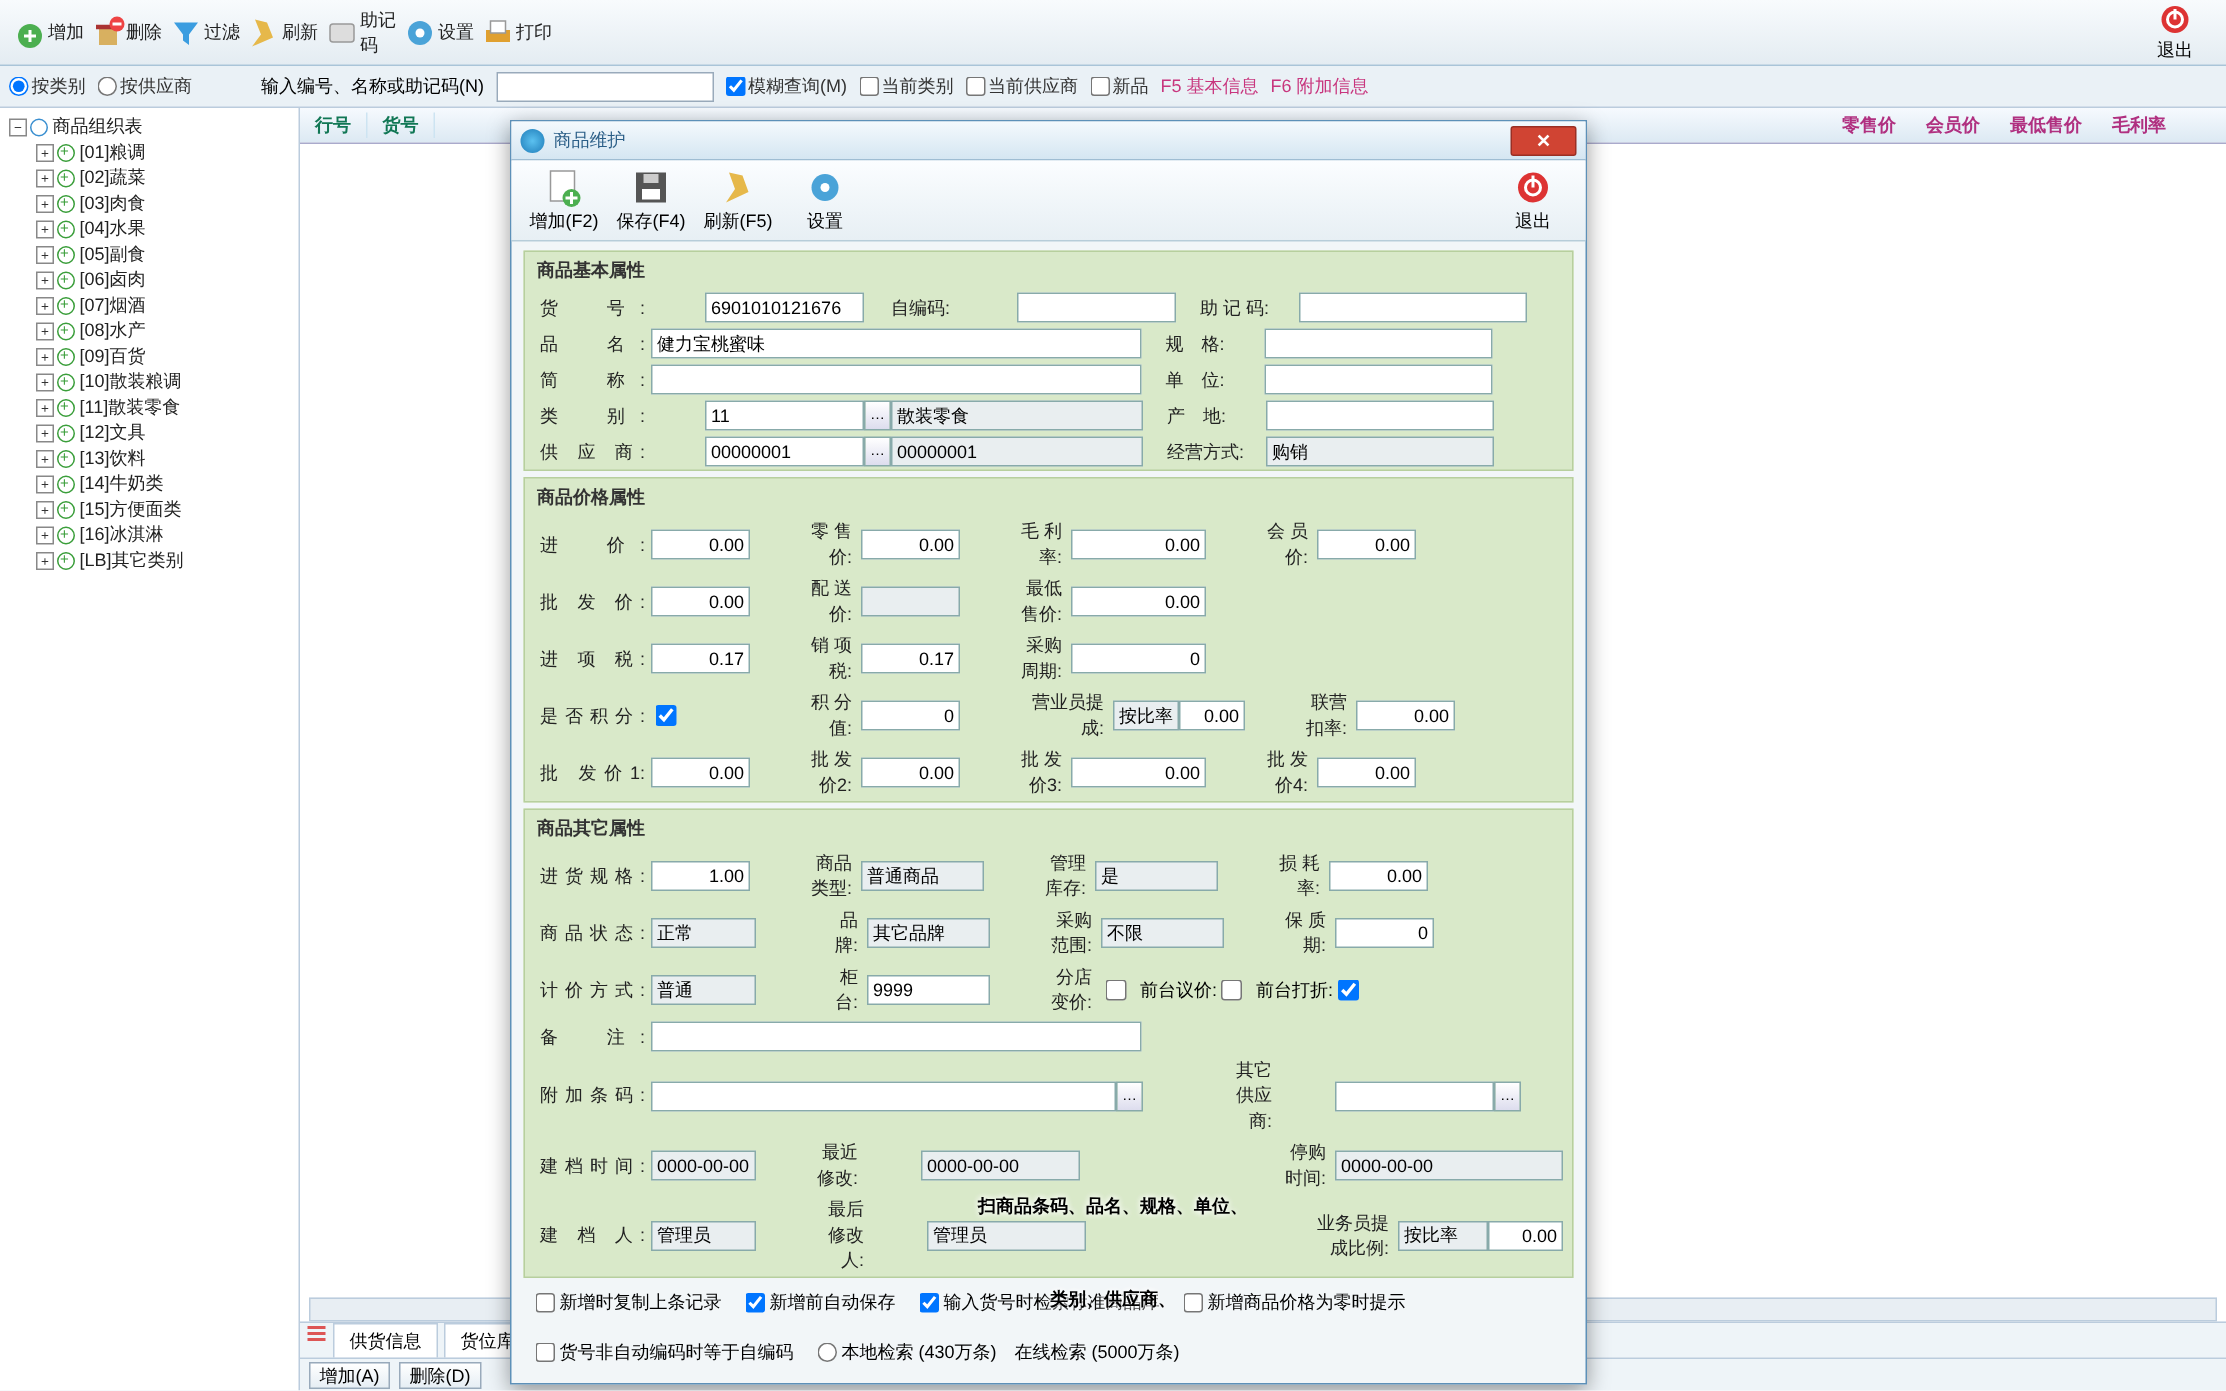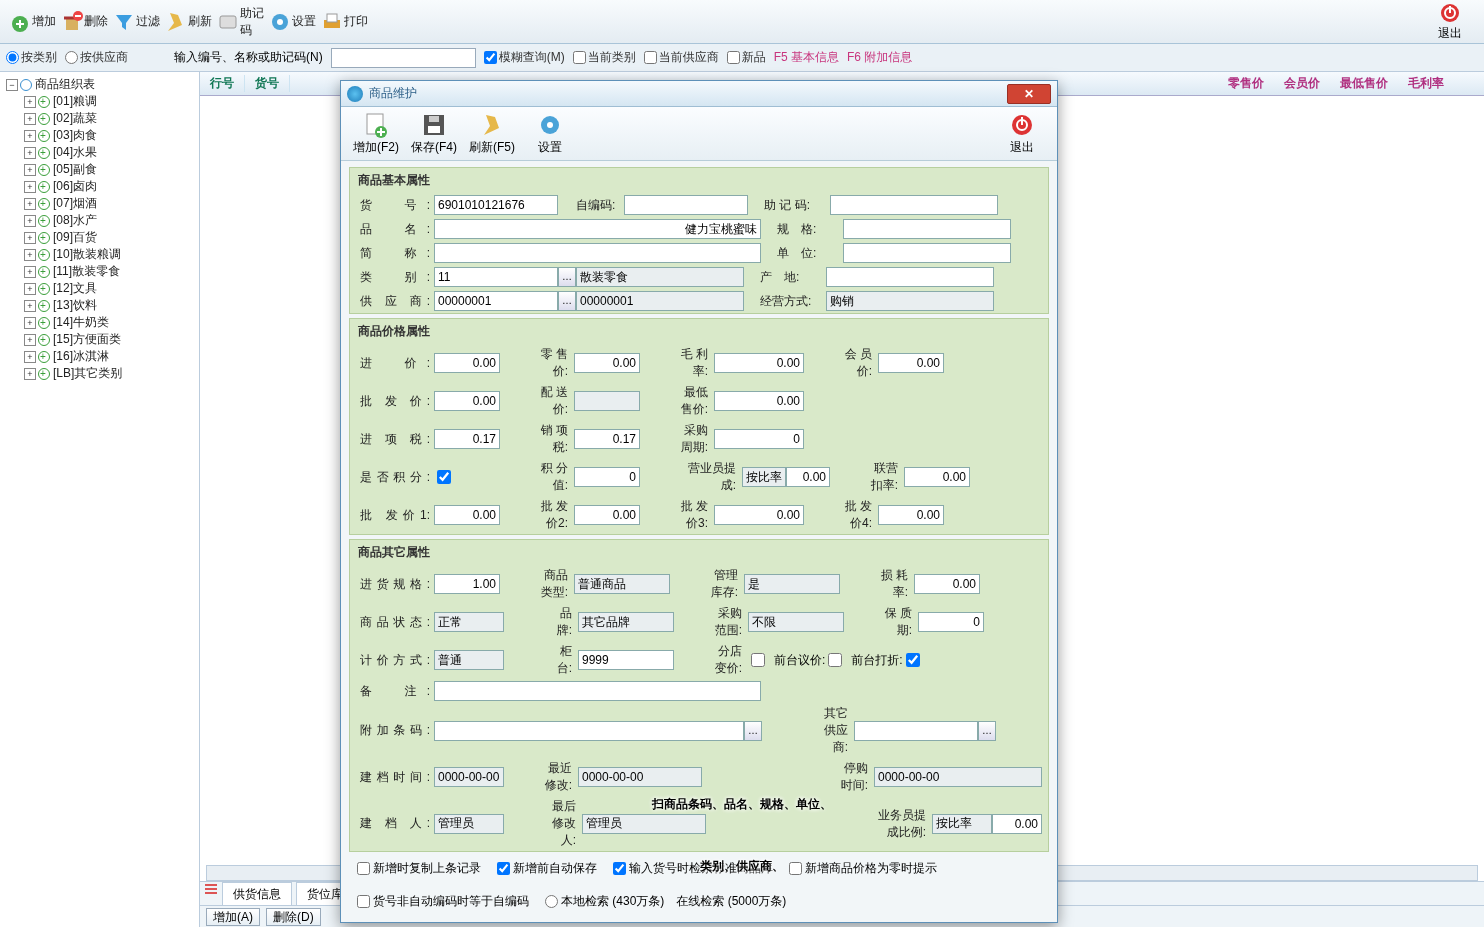--- a/index.html
+++ b/index.html
@@ -55,21 +55,21 @@
 .dlg-body { padding:6px 8px 8px 8px;}
 .section { background:#d9e9c9; border:1px solid #b7cf9e; margin-bottom:4px;}
 .section .sec-title { padding:4px 8px; font-weight:bold; color:#333;}
 .section .frow { display:flex; align-items:center; padding:2px 6px; gap:0;}
 .lbl { width:78px; padding:0 4px; color:#222; text-align:justify; text-align-last:justify;}
 .lbl-s { width:70px; padding:0 4px; color:#222;}
 .lbl-n { width:74px; text-align:right; padding-right:6px; color:#222;padding-left:40px;}
 .inp { height:20px; border:1px solid #8aa; background:#fff; padding:0 3px;}
 .inp-ro { background:#e9eef0;}
 .num { text-align:right; width:66px;}
-.w130 { width:124px;} .w150{width:168px;} .w330{width:327px;text-align:right;} .w86{width:96px;} .w64{width:70px;} .w300{width:310px;}
+.w130 { width:106px;margin-left:36px;} .w150{width:152px;} .w330{width:327px;} .w86{width:82px;} .w64{width:70px;} .w300{width:310px;}
 .pickbtn { width:18px; height:20px; border:1px solid #8aa; background:linear-gradient(#fff,#dde); font-size:10px; line-height:18px; text-align:center; cursor:pointer;}
 .chk { width:14px; height:14px; margin:0 3px;}
 .footer-opts { padding:4px 8px; display:flex; flex-wrap:wrap; gap:16px; align-items:center;}
 .footer-opts label { display:flex; align-items:center; gap:3px;}
 
 
 .caption { position:absolute; left:0; right:0; bottom:30px; text-align:center; font-size:50px; font-weight:bold; color:#000; line-height:62px; z-index:30; text-shadow:0 0 4px #fff,0 0 4px #fff; pointer-events:none;}
 .caption .l2{display:block;}
 
 

